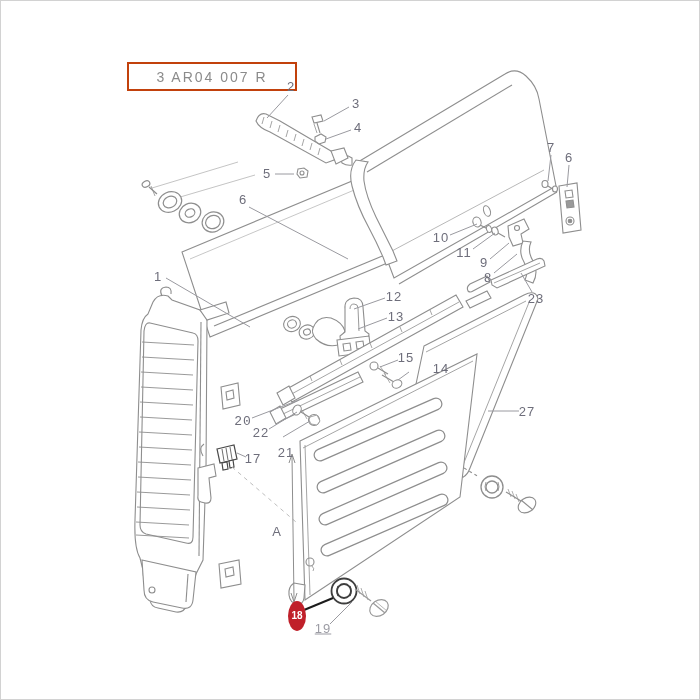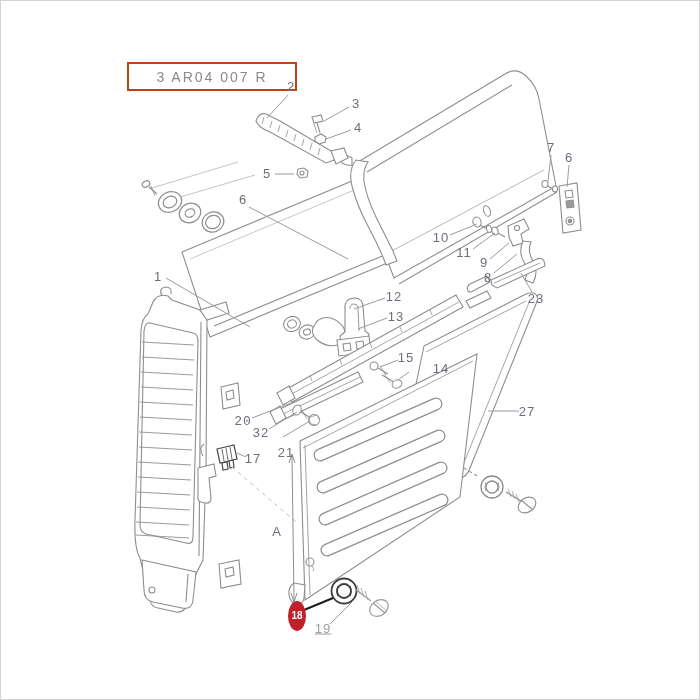--- a/index.html
+++ b/index.html
@@ -358,21 +358,21 @@
       <div class="callout" style="left: 441px; top: 237px;">10</div>
       <div class="callout" style="left: 464px; top: 252px;">11</div>
       <div class="callout" style="left: 484px; top: 262px;">9</div>
       <div class="callout" style="left: 488px; top: 277px;">8</div>
       <div class="callout" style="left: 536px; top: 298px;">23</div>
       <div class="callout" style="left: 394px; top: 296px;">12</div>
       <div class="callout" style="left: 396px; top: 316px;">13</div>
       <div class="callout" style="left: 406px; top: 357px;">15</div>
       <div class="callout" style="left: 417px; top: 368px; margin-left: 24px;">14</div>
       <div class="callout" style="left: 243px; top: 421px; font-family: Liberation Mono, monospace;">20</div>
-      <div class="callout" style="left: 261px; top: 432px;">32</div>
+      <div class="callout" style="left: 261px; top: 432px;">22</div>
       <div class="callout" style="left: 286px; top: 440px; margin-top: 12px;">21</div>
       <div class="callout" style="left: 253px; top: 458px;">17</div>
       <div class="callout" style="left: 527px; top: 411px;">27</div>
       <div class="callout" style="left: 277px; top: 531px;">A</div>
       <div class="callout hl" style="left: 297px; top: 616px;">18</div>
       <div class="callout light" style="left: 323px; top: 628px; text-decoration: underline;">19</div>
     </div>
 
   <div class="frame"></div>
 </div>

